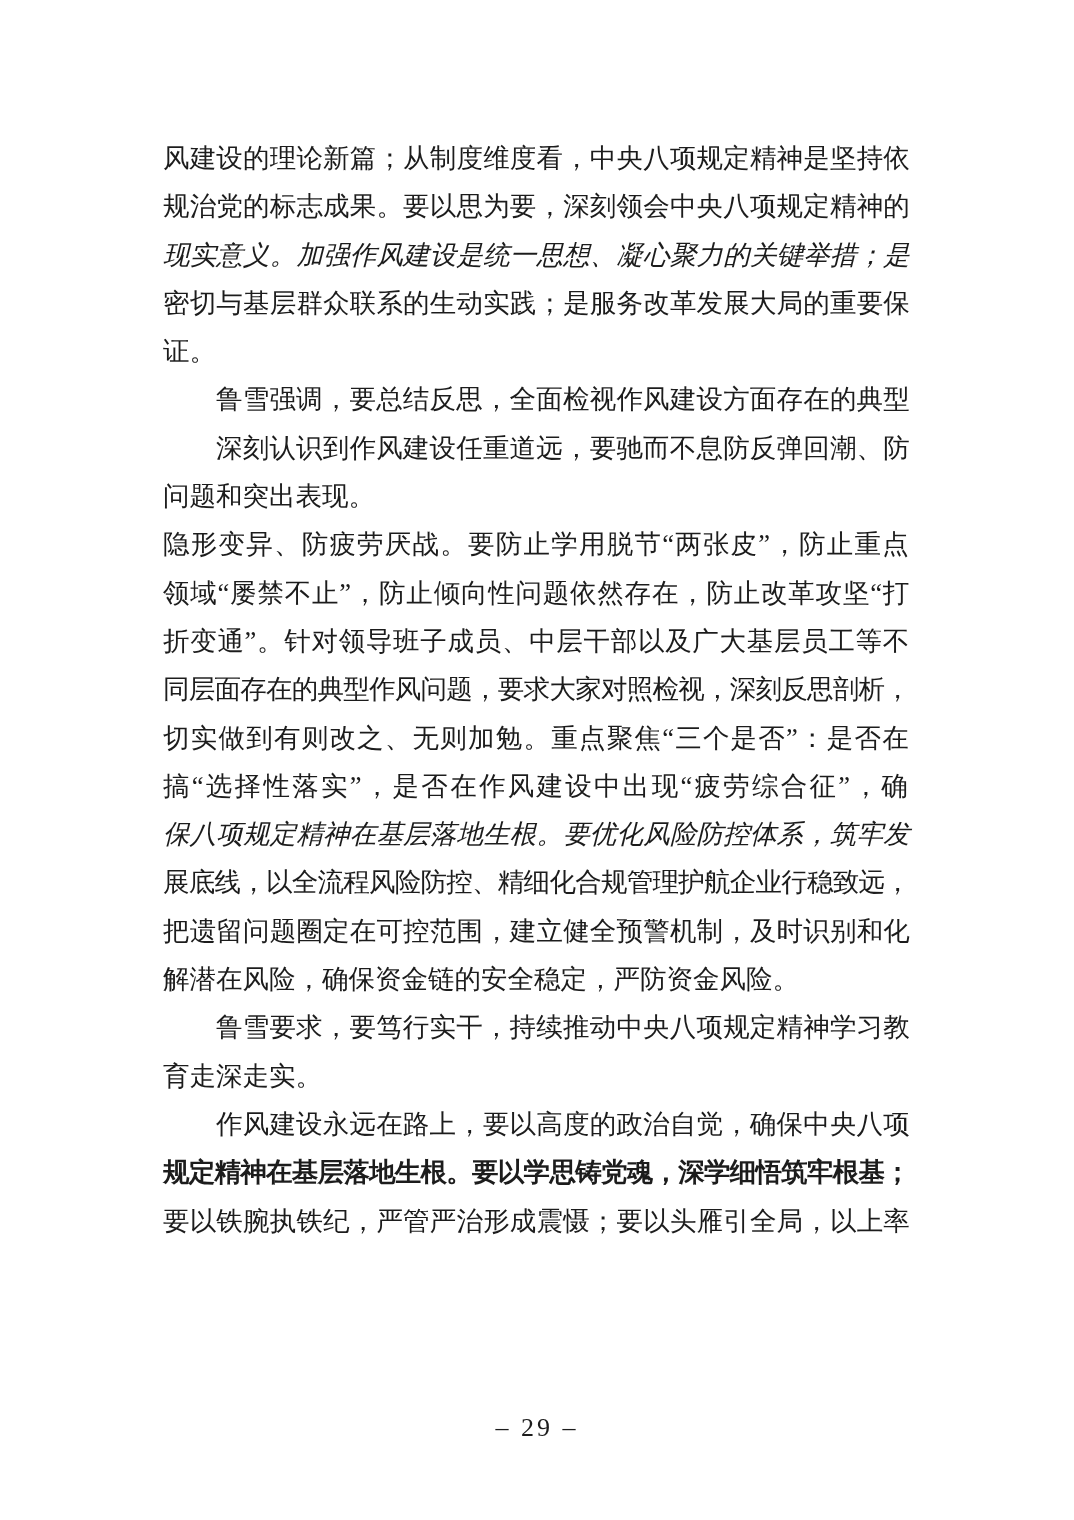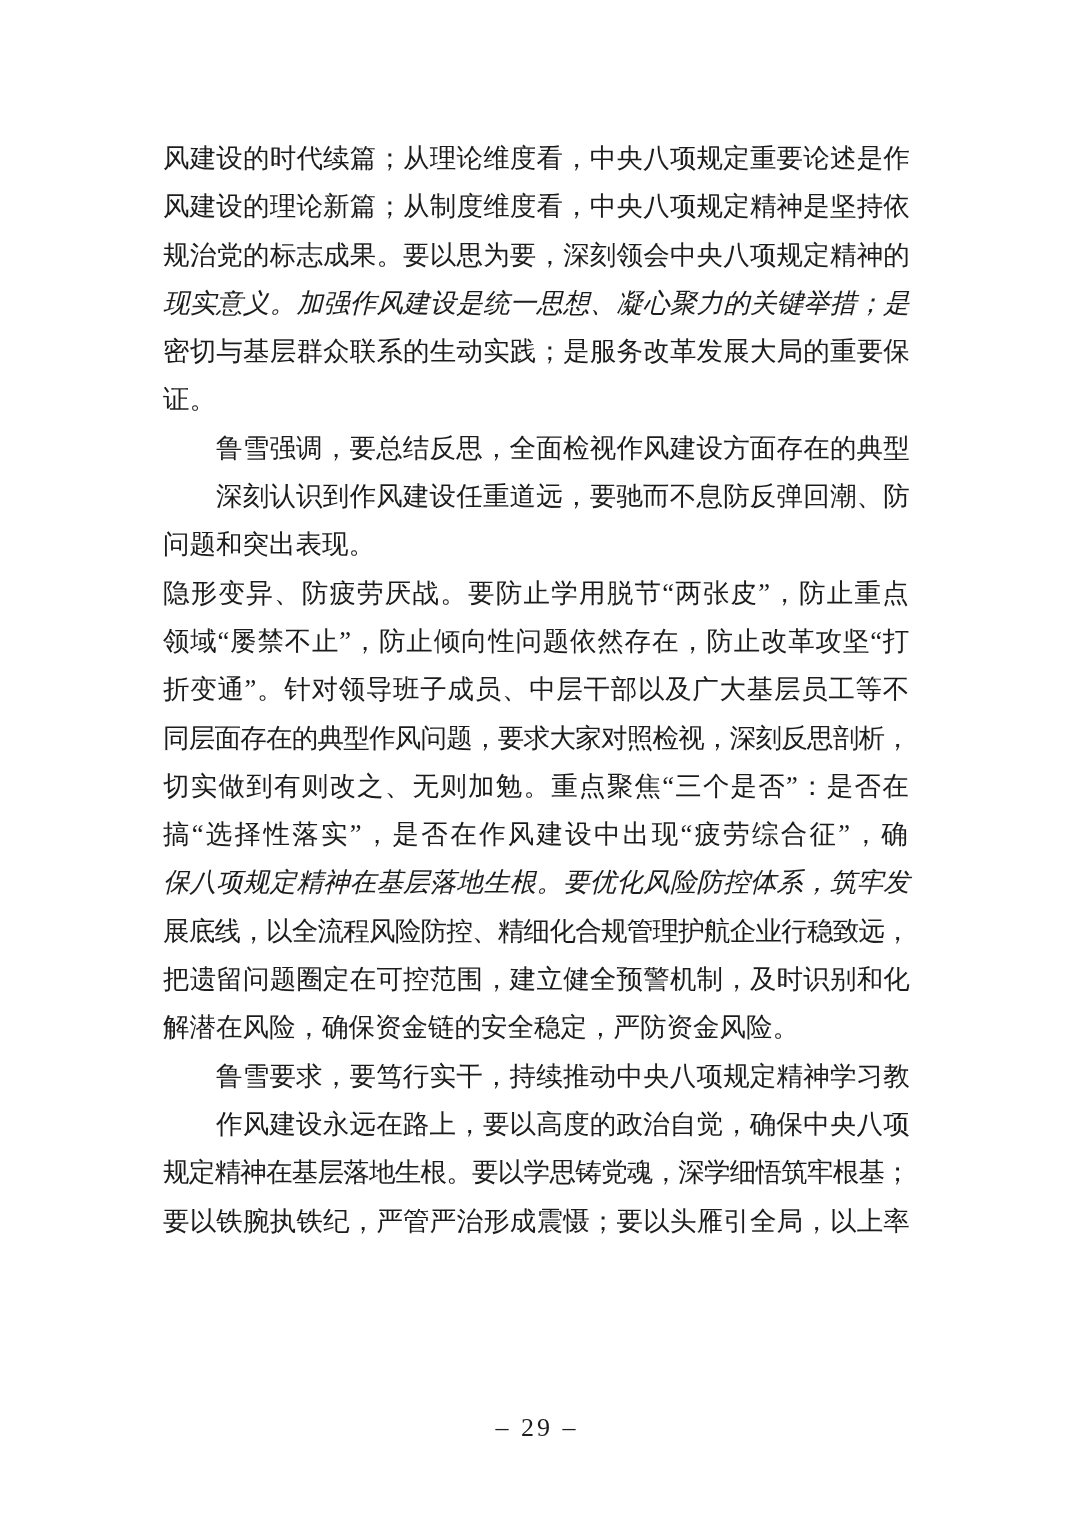--- a/index.html
+++ b/index.html
@@ -37,38 +37,38 @@
     line-height: 40px;
     letter-spacing: 3px;
     color: #1c1c1c;
   }
 </style>
 </head>
 <body>
 
 <div class="page" style="background: rgb(255, 255, 255); color: rgb(28, 28, 28);">
   <div class="doc-body">
-      <div class="doc-line justify"><span style="letter-spacing: 0.178571px;">风建设的时代续篇；从理论维度看，中央八项规定重要论述是作</span></div>
       <div class="doc-line justify"><span style="letter-spacing: 0.178571px;">风建设的理论新篇；从制度维度看，中央八项规定精神是坚持依</span></div>
       <div class="doc-line justify"><span style="letter-spacing: 0.178571px;">规治党的标志成果。要以思为要，深刻领会中央八项规定精神的</span></div>
       <div class="doc-line justify"><span style="letter-spacing: 0.178571px; font-style: italic;">现实意义。加强作风建设是统一思想、凝心聚力的关键举措；是</span></div>
       <div class="doc-line justify"><span style="letter-spacing: 0.178571px;">密切与基层群众联系的生动实践；是服务改革发展大局的重要保</span></div>
       <div class="doc-line"><span>证。</span></div>
       <div class="doc-line indent justify"><span style="letter-spacing: 0.192308px;">鲁雪强调，要总结反思，全面检视作风建设方面存在的典型</span></div>
       <div class="doc-line indent justify"><span style="letter-spacing: 0.192308px;">深刻认识到作风建设任重道远，要驰而不息防反弹回潮、防</span></div>
       <div class="doc-line"><span>问题和突出表现。</span></div>
       <div class="doc-line justify"><span style="letter-spacing: 1.23103px;">隐形变异、防疲劳厌战。要防止学用脱节“两张皮”，防止重点</span></div>
       <div class="doc-line justify"><span style="letter-spacing: 0.782866px; text-align: center;">领域“屡禁不止”，防止倾向性问题依然存在，防止改革攻坚“打</span></div>
       <div class="doc-line justify"><span style="letter-spacing: 0.704799px;">折变通”。针对领导班子成员、中层干部以及广大基层员工等不</span></div>
       <div class="doc-line justify"><span style="letter-spacing: -0.741379px;">同层面存在的典型作风问题，要求大家对照检视，深刻反思剖析，</span></div>
       <div class="doc-line justify"><span style="letter-spacing: 1.23103px;">切实做到有则改之、无则加勉。重点聚焦“三个是否”：是否在</span></div>
       <div class="doc-line justify"><span style="letter-spacing: 2.28348px;">搞“选择性落实”，是否在作风建设中出现“疲劳综合征”，确</span></div>
       <div class="doc-line justify"><span style="letter-spacing: 0.178571px; font-style: italic;">保八项规定精神在基层落地生根。要优化风险防控体系，筑牢发</span></div>
       <div class="doc-line justify"><span style="letter-spacing: -0.741379px; margin-top: 48px;">展底线，以全流程风险防控、精细化合规管理护航企业行稳致远，</span></div>
       <div class="doc-line justify"><span style="letter-spacing: 0.178571px;">把遗留问题圈定在可控范围，建立健全预警机制，及时识别和化</span></div>
       <div class="doc-line"><span>解潜在风险，确保资金链的安全稳定，严防资金风险。</span></div>
       <div class="doc-line indent justify"><span style="letter-spacing: 0.192308px;">鲁雪要求，要笃行实干，持续推动中央八项规定精神学习教</span></div>
+      <div class="doc-line"><span>育走深走实。</span></div>
       <div class="doc-line indent justify"><span style="letter-spacing: 0.192308px;">作风建设永远在路上，要以高度的政治自觉，确保中央八项</span></div>
-      <div class="doc-line justify"><span style="letter-spacing: -0.741379px;">规定精神在基层落地生根。要以学思铸党魂，深学细悟筑牢根基；</span></div>
+      <div class="doc-line justify"><span style="letter-spacing: -0.741379px; font-weight: bold;">规定精神在基层落地生根。要以学思铸党魂，深学细悟筑牢根基；</span></div>
       <div class="doc-line justify"><span style="letter-spacing: 0.178571px;">要以铁腕执铁纪，严管严治形成震慑；要以头雁引全局，以上率</span></div>
     </div>
   <div class="page-number">– 29 –</div>
 </div>
 
 </body></html>

